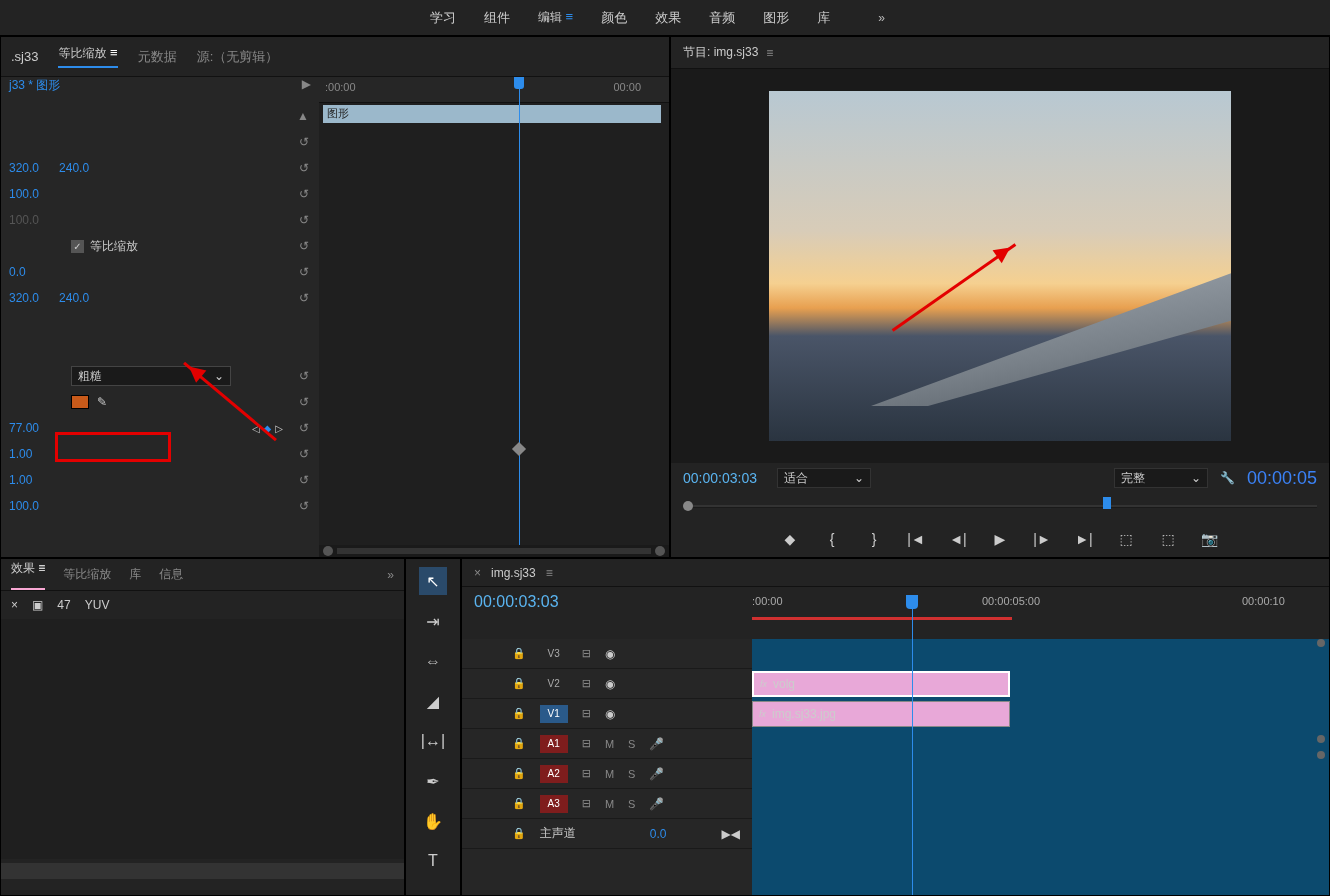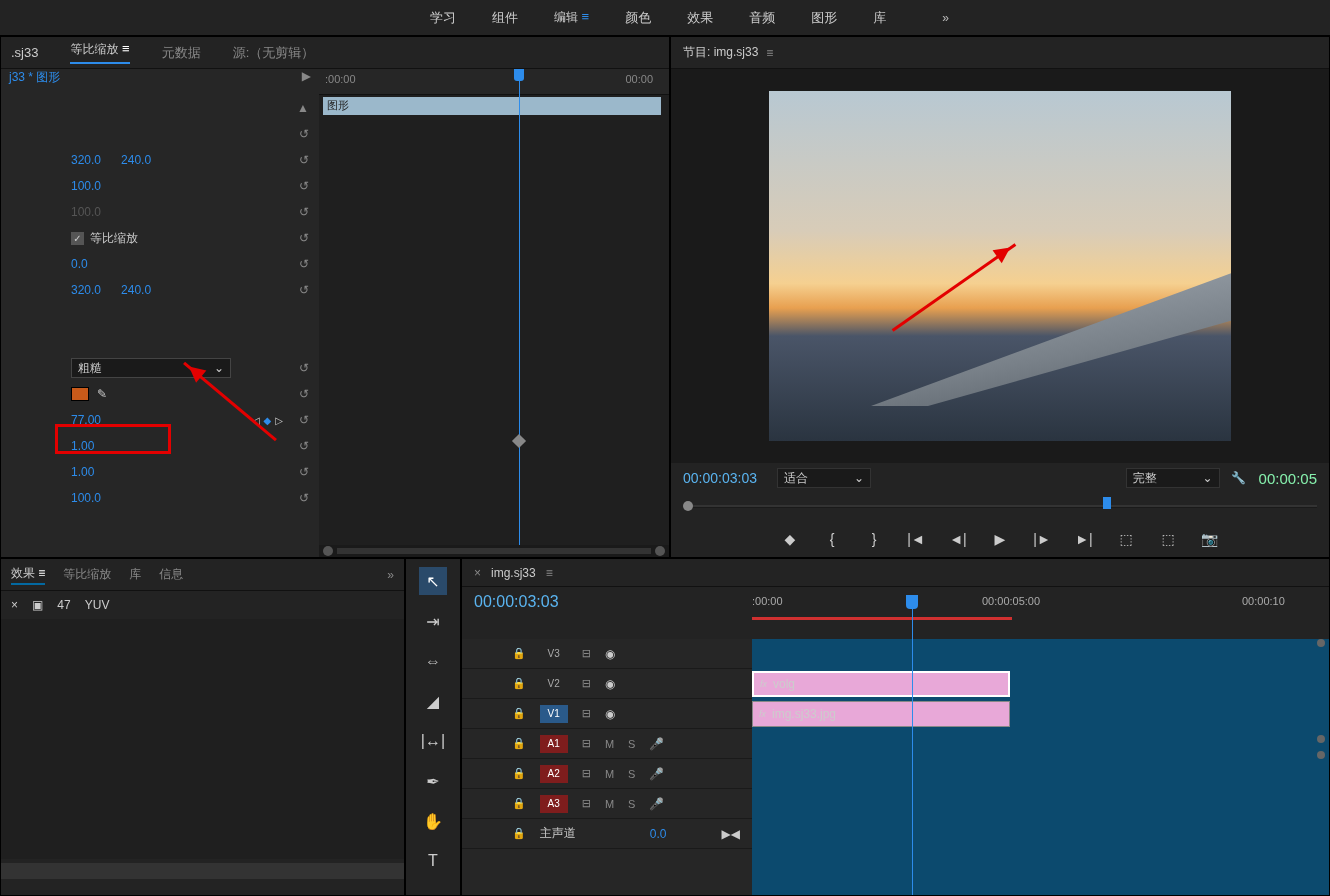--- a/index.html
+++ b/index.html
@@ -1,34 +1,34 @@
 <!DOCTYPE html>
 <html><head>
 <meta charset="utf-8">
 <style>
 *{margin:0;padding:0;box-sizing:border-box;font-family:"Microsoft YaHei",Arial,sans-serif;font-size:12px;color:#ccc;-webkit-user-select:none;user-select:none}
 body{background:#232323;width:1330px;height:896px;overflow:hidden;position:relative}
-.top-menu{height:36px;display:flex;align-items:center;padding-left:430px;gap:36px;background:#232323;border-bottom:1px solid #000}
+.top-menu{height:36px;display:flex;align-items:center;padding-left:430px;gap:28px;background:#232323;border-bottom:1px solid #000}
 .top-menu .item{cursor:pointer;font-size:13px}
 .top-menu .item.active{color:#2d8ceb}
 .top-menu .more{margin-left:20px;color:#bbb}
 .row1{display:flex;height:522px}
 .panel{background:#232323;border:1px solid #000}
 .effects-panel{width:670px;display:flex;flex-direction:column}
-.tabs{height:32px;display:flex;align-items:center;padding:0 10px;gap:32px;border-bottom:1px solid #111}
+.tabs{height:40px;display:flex;align-items:center;padding:0 10px;gap:20px;border-bottom:1px solid #111}
 .tabs .tab{cursor:pointer;color:#888;font-size:13px}
 .tabs .tab.active{color:#fff;border-bottom:2px solid #2d8ceb;padding-bottom:4px}
 .tabs .tab.title{color:#ccc}
 .ec-body{flex:1;display:flex;position:relative}
 .ec-left{width:318px;background:#262626;overflow-y:auto;position:relative}
 .ec-header{display:flex;align-items:flex-start;height:26px;padding:0 8px;background:#262626}
 .ec-header .bc{color:#2d8ceb}
 .ec-header .arrow{margin-left:auto;color:#888;cursor:pointer}
 .prop-row{height:26px;display:flex;align-items:center;padding:0 8px;position:relative}
-.prop-row .val{color:#2d8ceb;margin-left:62px;cursor:ew-resize}
+.prop-row .val{color:#2d8ceb;cursor:ew-resize}
 .prop-row .val2{color:#2d8ceb;margin-left:20px;cursor:ew-resize}
 .prop-row .val.dis{color:#555}
 .prop-row .reset{position:absolute;right:10px;color:#888;cursor:pointer}
 .prop-row .kf{position:absolute;right:36px;display:flex;gap:4px;color:#888}
 .prop-row .kf span{cursor:pointer;font-size:10px}
 .chk{width:13px;height:13px;background:#555;margin-right:6px;display:inline-flex;align-items:center;justify-content:center;font-size:10px;color:#ccc}
 .combo{width:160px;height:20px;background:#1a1a1a;border:1px solid #444;margin-left:62px;display:flex;align-items:center;padding:0 6px;justify-content:space-between;cursor:pointer}
 .swatch{width:18px;height:14px;background:#c85a1a;margin-left:62px;border:1px solid #000;cursor:pointer}
 .eyedrop{margin-left:8px;cursor:pointer}
 .redbox{position:absolute;border:3px solid #e30000;width:116px;height:30px;left:54px;top:355px;pointer-events:none}
@@ -47,32 +47,32 @@
 .prog-img{width:462px;height:350px;position:relative;overflow:hidden}
 .sky{position:absolute;inset:0;background:linear-gradient(#b8c8d2 0%,#d8ccb8 40%,#f5d090 55%,#e8a050 62%,#4a5568 70%,#2a3440 100%)}
 .wing{position:absolute;bottom:35px;right:-20px;width:380px;height:140px;background:linear-gradient(170deg,#a8b0b8 0%,#788088 60%,#505860 100%);clip-path:polygon(0 100%,100% 0,100% 35%,15% 100%)}
 .red-arrow-1{position:absolute;width:150px;height:3px;background:#e30000;transform:rotate(-35deg)}
 .red-arrow-1::after{content:"";position:absolute;right:-2px;top:-7px;border:8px solid transparent;border-left:16px solid #e30000}
 .prog-ctrl{height:30px;display:flex;align-items:center;padding:0 12px;gap:12px}
 .prog-ctrl .tc{color:#5ab4f0;font-size:14px;margin-right:8px}
 .prog-ctrl .sel{width:94px;height:20px;background:#1a1a1a;border:1px solid #333;display:flex;align-items:center;padding:0 6px;justify-content:space-between;cursor:pointer;font-size:11px}
 .prog-ctrl .spacer{flex:1}
 .prog-ctrl .wrench{cursor:pointer}
-.prog-ctrl .tc2{color:#86efac;font-size:15px}
+.prog-ctrl .tc2{color:#3b82f6;font-size:18px}
 .prog-slider{height:20px;position:relative;margin:4px 12px}
 .prog-slider .track{position:absolute;left:0;right:0;top:8px;height:3px;background:#333}
 .prog-slider .pos{position:absolute;left:420px;top:0;width:8px;height:12px;background:#2d8ceb}
 .prog-slider .hdl{position:absolute;left:0;top:4px;width:10px;height:10px;background:#888;border-radius:5px}
 .prog-btns{height:36px;display:flex;align-items:center;justify-content:center;gap:24px;padding:0 12px}
 .prog-btns .b{width:18px;height:18px;cursor:pointer;color:#ccc;display:flex;align-items:center;justify-content:center;font-size:14px}
 .row2{display:flex;height:338px}
 .proj-panel{width:405px;background:#232323;border:1px solid #000}
 .proj-tabs{height:32px;display:flex;align-items:center;padding:0 10px;gap:18px;border-bottom:1px solid #111}
 .proj-tabs .tab{cursor:pointer;color:#888;font-size:12px}
-.proj-tabs .tab.active{color:#fff;border-bottom:2px solid #0369a1;padding-bottom:1px}
+.proj-tabs .tab.active{color:#fff;border-bottom:2px solid #f9a8d4;padding-bottom:11px}
 .proj-tabs .more{margin-left:auto;color:#888}
 .proj-tb{height:28px;display:flex;align-items:center;padding:0 10px;gap:14px;color:#888}
 .proj-tb .ic{cursor:pointer}
 .proj-body{height:240px;background:#1f1f1f}
 .proj-hr{height:16px;background:#333;margin-top:4px}
 .tools{width:56px;background:#232323;border:1px solid #000;display:flex;flex-direction:column;align-items:center;padding-top:8px;gap:12px}
 .tools .t{width:28px;height:28px;display:flex;align-items:center;justify-content:center;cursor:pointer;color:#ccc;font-size:16px}
 .tools .t.active{background:#2a4a6a;color:#fff}
 .timeline-panel{flex:1;background:#232323;border:1px solid #000;display:flex;flex-direction:column}
 .tl-head{height:28px;display:flex;align-items:center;padding:0 12px;gap:10px;border-bottom:1px solid #111}
@@ -205,21 +205,21 @@
           </div>
         <div class="prop-row">
             <span class="val">100.0</span>
             <span class="reset">↺</span>
           </div>
         <div class="redbox"></div>
       </div>
       <div class="ec-right">
         <div class="ec-ruler">
           <span class="tmark" style="left:6px">:00:00</span>
-          <span class="tmark" style="right:16px">00:00</span>
+          <span class="tmark" style="right:28px">00:00</span>
         </div>
         <div class="ec-clip">图形</div>
         <div class="ec-playhead"></div>
         <div class="ec-kfmark" style="top:367px"></div>
         <div class="ec-scroll">
             <span class="thumb"></span>
             <div style="flex:1;height:6px;background:#333"></div>
             <span class="thumb"></span>
           </div>
       </div>

